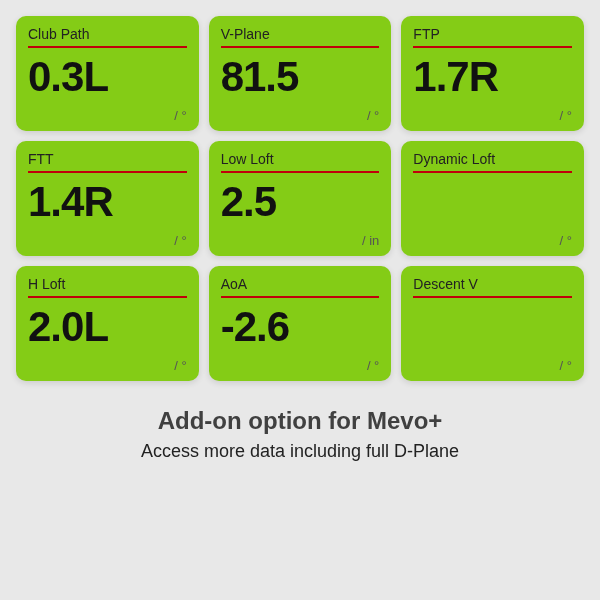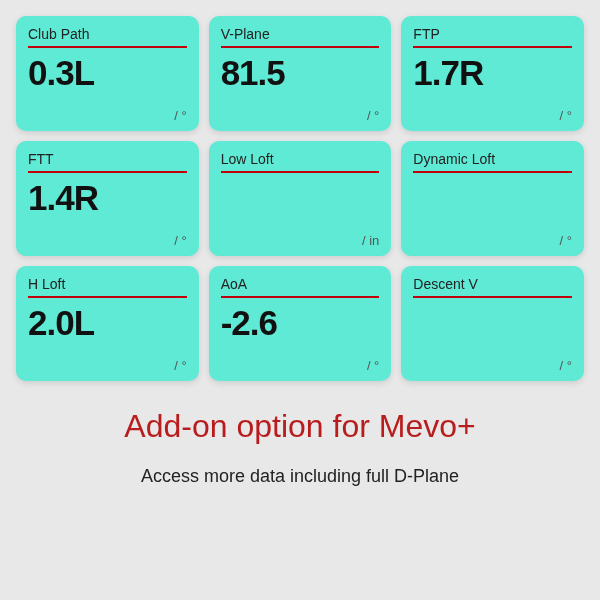--- a/index.html
+++ b/index.html
@@ -15,21 +15,21 @@
       overflow: hidden;
     }
     .grid-container {
       display: grid;
       grid-template-columns: repeat(3, 1fr);
       gap: 10px;
       padding: 16px;
       width: 100%;
     }
     .card {
-      background: #5eead4;
+      background: #84cc16;
       border-radius: 10px;
       box-shadow: 0 2px 6px rgba(0,0,0,0.12);
       padding: 10px 12px 8px 12px;
       display: flex;
       flex-direction: column;
       align-items: flex-start;
       min-height: 115px;
     }
     .card-title {
       font-size: 14px;
@@ -37,47 +37,47 @@
       color: #222;
       margin-bottom: 4px;
     }
     .card-divider {
       width: 100%;
       height: 2px;
       background-color: #c0000a;
       margin-bottom: 6px;
     }
     .card-value {
-      font-size: 35px;
+      font-size: 42px;
       font-weight: 700;
       color: #111;
       line-height: 1.1;
       letter-spacing: -1px;
     }
     .card-unit {
       font-size: 13px;
       color: #555;
       align-self: flex-end;
       margin-top: auto;
     }
     .bottom-text {
       padding: 10px 20px 0 20px;
       text-align: center;
     }
     .bottom-text .headline {
-      font-size: 32px;
-      font-weight: 400;
-      color: #b91c1c;
+      font-size: 24px;
+      font-weight: 700;
+      color: #404040;
       line-height: 1.2;
     }
     .bottom-text .subline {
       font-size: 18px;
       font-weight: 400;
       color: #222;
-      margin-top: 20px;
+      margin-top: 4px;
       line-height: 1.3;
     }
   </style>
 </head>
 <body>
 
 <div class="grid-container" id="card-grid">
     <div class="card">
       <div class="card-title">Club Path</div>
       <div class="card-divider"></div>
@@ -98,20 +98,21 @@
     </div>
     <div class="card">
       <div class="card-title">FTT</div>
       <div class="card-divider"></div>
       <div class="card-value">1.4R</div>
       <div class="card-unit">/ °</div>
     </div>
     <div class="card">
       <div class="card-title">Low Loft</div>
       <div class="card-divider"></div>
+      <div class="card-value">2.5</div>
       <div class="card-unit">/ in</div>
     </div>
     <div class="card">
       <div class="card-title">Dynamic Loft</div>
       <div class="card-divider"></div>
       <div class="card-unit">/ °</div>
     </div>
     <div class="card">
       <div class="card-title">H Loft</div>
       <div class="card-divider"></div>

